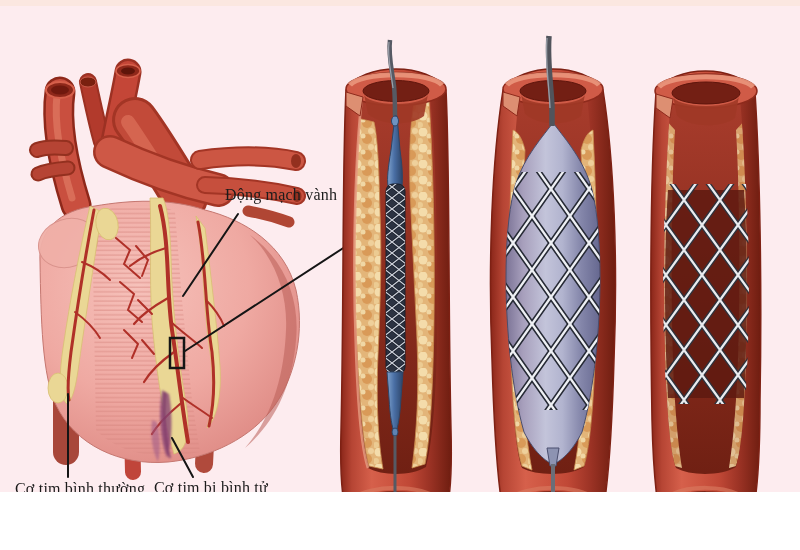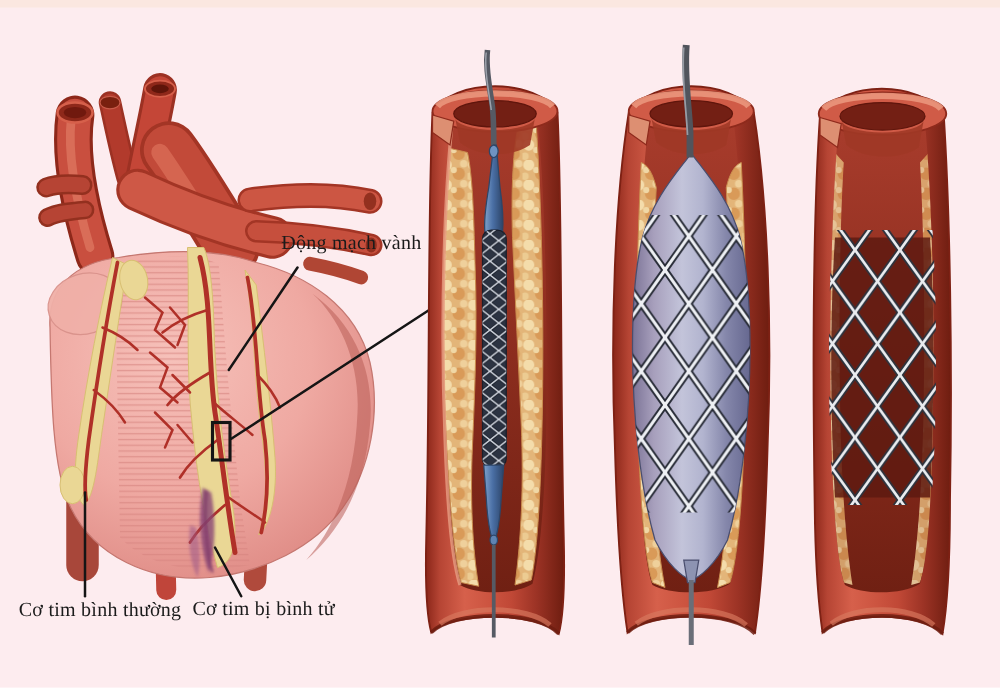--- a/index.html
+++ b/index.html
@@ -1,18 +1,18 @@
 <!DOCTYPE html>
 <html><head>
 <meta charset="utf-8">
 <style>
   html,body{margin:0;padding:0;}
   .page{
     position:relative;
-    width:800px;height:550px;
+    width:800px;height:492px;
     background:#fdecef;
     overflow:hidden;
     font-family:"Liberation Serif", serif;
   }
   .stage{position:absolute;left:0;top:0;}
   .diagram-label{
     position:absolute;
     color:#1b1b1b;
     font-size:16px;
     white-space:nowrap;

